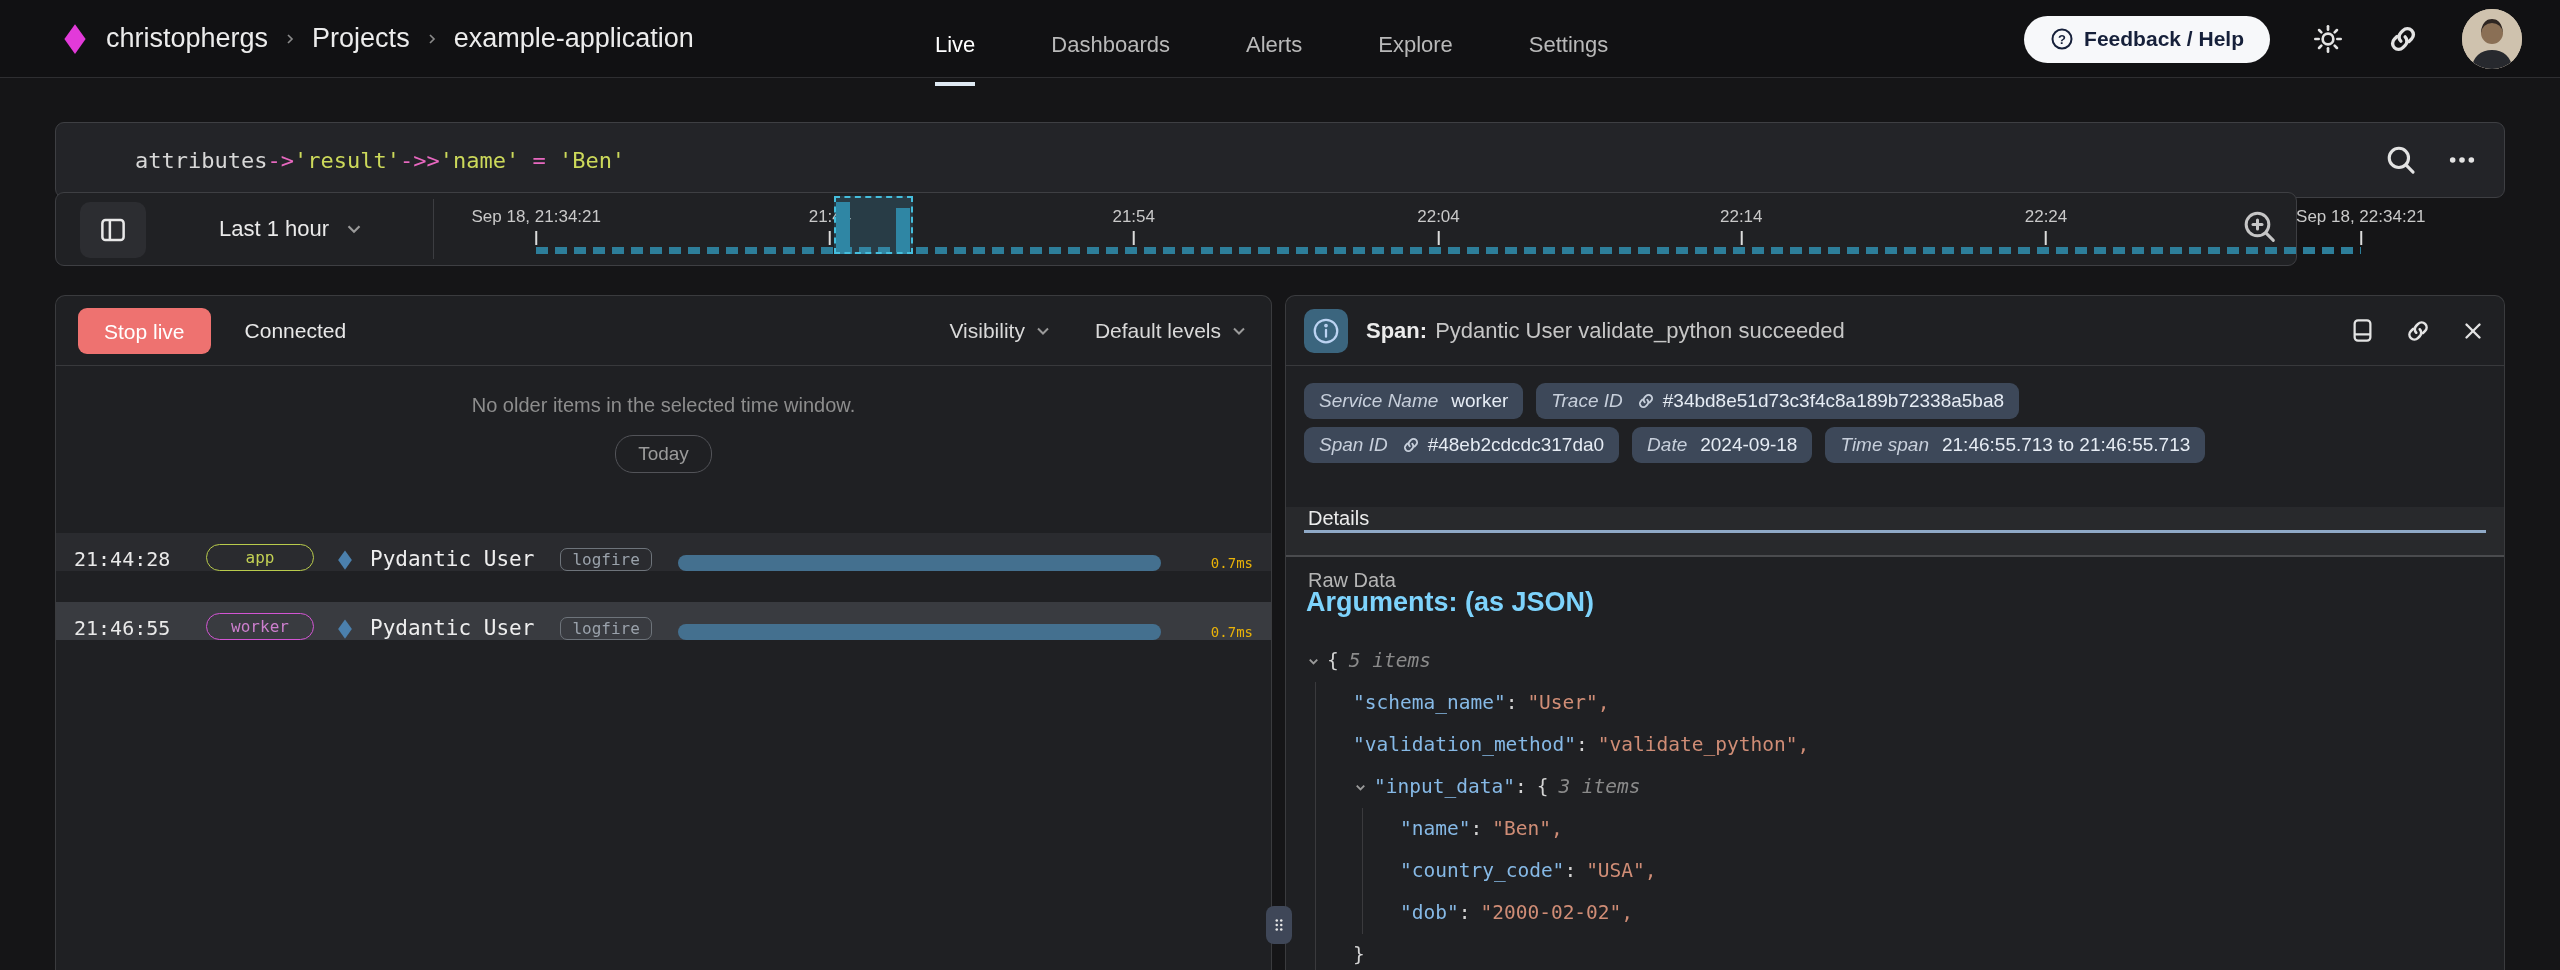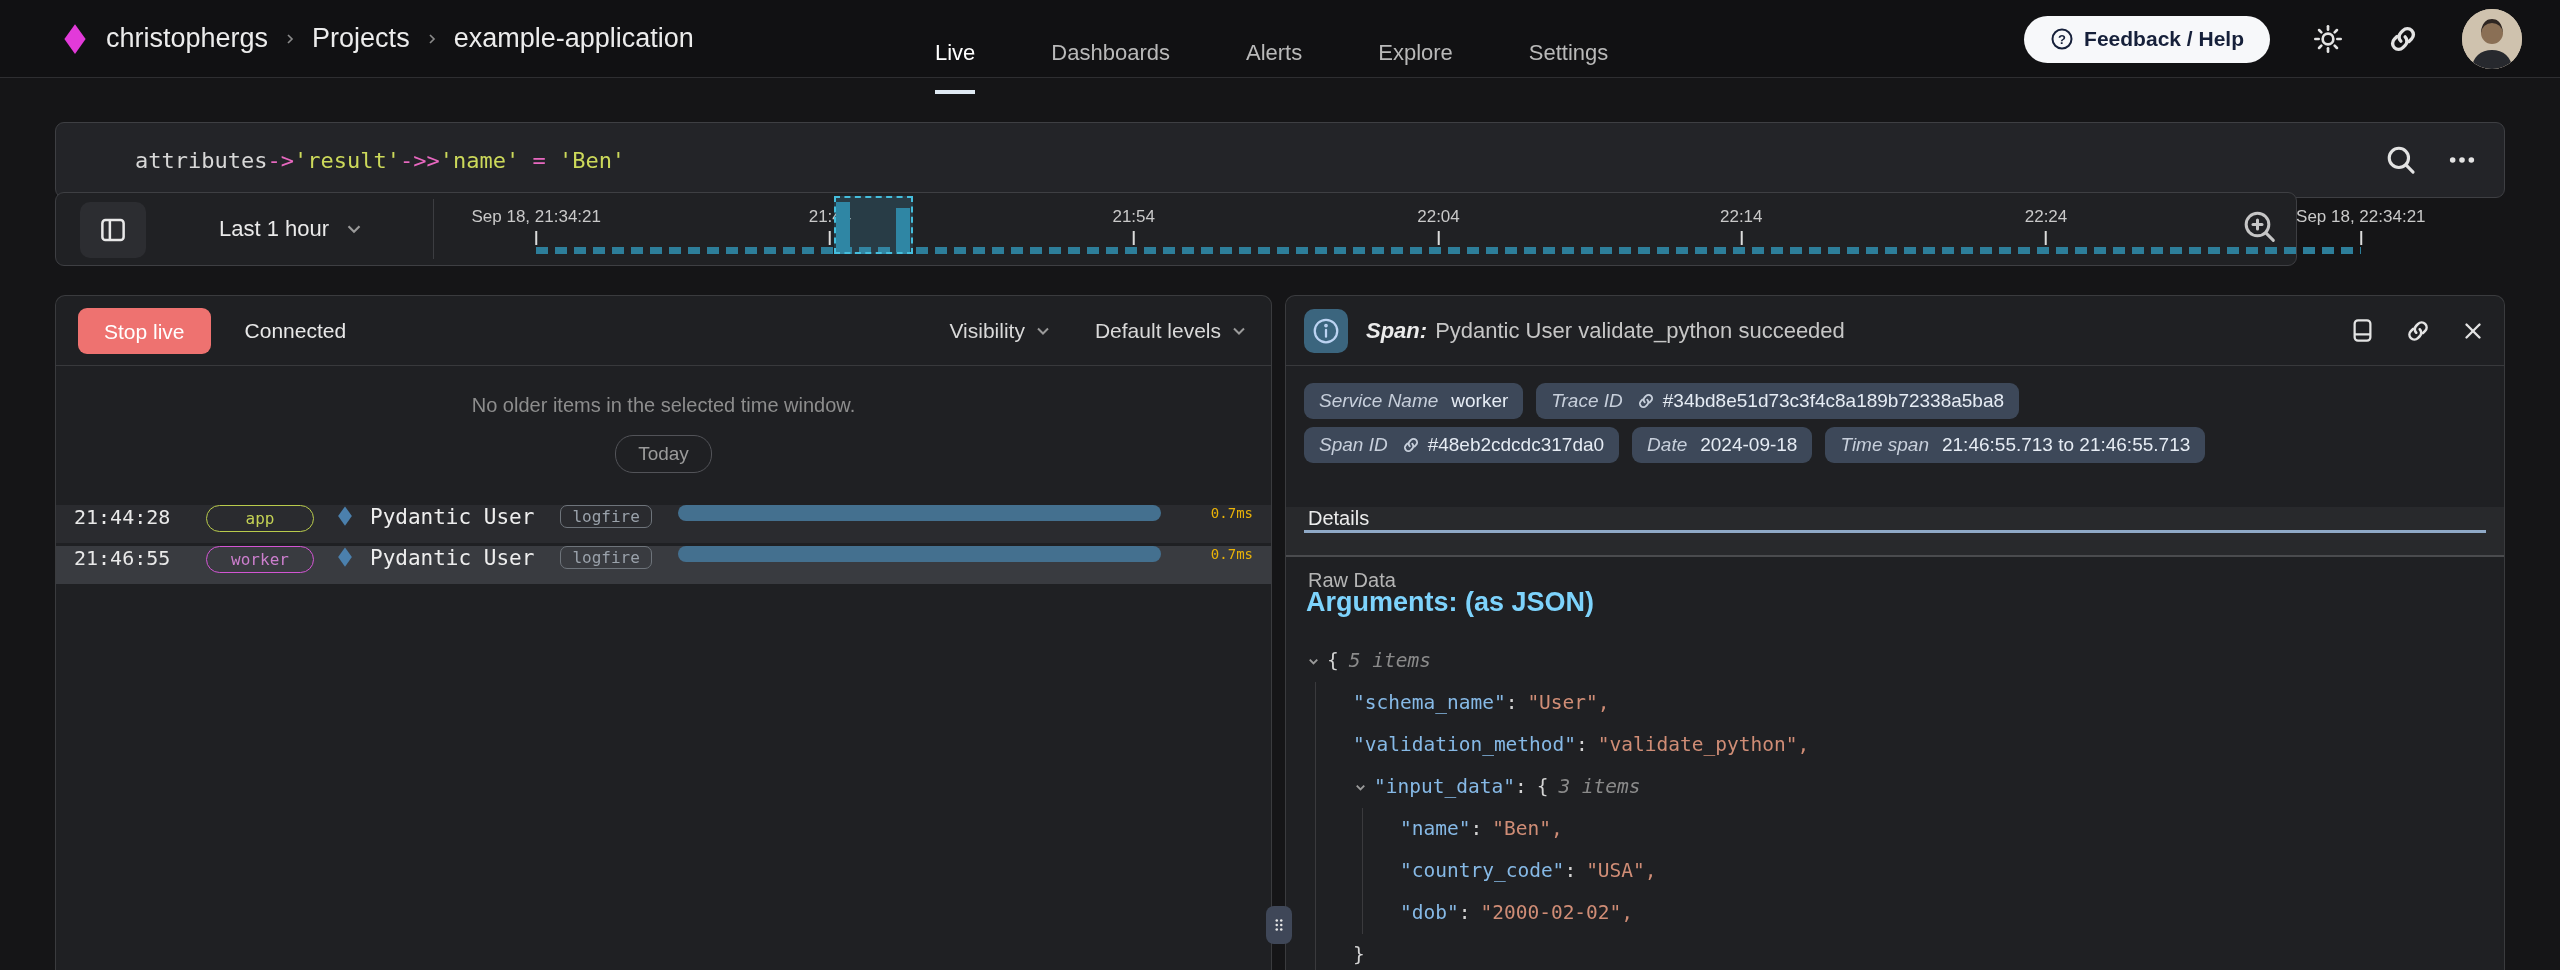--- a/index.html
+++ b/index.html
@@ -7,21 +7,21 @@
     font-family:"Liberation Sans", sans-serif; color:#e6e6e6; }
   svg { display:block; }
   .mono { font-family:"DejaVu Sans Mono", monospace; }
 
   
   .topbar { position:absolute; left:0; top:0; width:2560px; height:78px;
     background:#111113; border-bottom:1px solid #2e2e31; display:flex; align-items:center; padding:0 40px; }
   .logo { width:26px; height:34px; margin-left:22px; }
   .breadcrumb { display:flex; align-items:center; gap:14px; margin-left:18px; font-size:27px; color:#ececec; }
   .crumb-sep { color:#8a8a8a; }
-  .topbar-nav { position:absolute; left:935px; top:12px; height:82px; display:flex; gap:76px; }
+  .topbar-nav { position:absolute; left:935px; top:4px; height:82px; display:flex; gap:76px; }
   .nav-tab { display:flex; align-items:center; height:100%; font-size:22px; color:#b9b9b9;
     border-bottom:4px solid transparent; padding-top:4px; cursor:pointer; }
   .nav-tab.active { color:#ffffff; border-bottom-color:#dfe9f3; }
   .topbar-right { position:absolute; right:38px; top:0; height:78px; display:flex; align-items:center; gap:42px; }
   .feedback-btn { background:#f7f8fa; color:#16203a; border:none; border-radius:24px; height:47px;
     padding:0 26px; display:flex; align-items:center; gap:10px; font-size:21px; font-weight:bold; cursor:pointer; }
   .icon-btn { color:#e3e3e3; background:none; border:none; cursor:pointer; }
   .avatar { width:60px; height:60px; border-radius:50%; overflow:hidden; background:#cfc2ae; }
 
   
@@ -63,38 +63,38 @@
     padding:12px 26px; font-size:21px; cursor:pointer; }
   .connected { margin-left:34px; font-size:21px; color:#e8e8e8; }
   .live-header-right { margin-left:auto; display:flex; gap:42px; }
   .dropdown { display:flex; align-items:center; gap:8px; font-size:21px; color:#d9d9d9; cursor:pointer; }
   .dd-chev { color:#9a9a9a; }
   .live-body { padding-top:28px; }
   .empty-msg { text-align:center; font-size:20px; color:#8d8d8d; }
   .today-btn { display:block; margin:18px auto 0; background:none; border:1px solid #525358; border-radius:18px;
     color:#9b9b9b; font-size:19px; padding:7px 22px; cursor:pointer; }
   .rows { margin-top:32px; display:flex; flex-direction:column; gap:3px; }
-  .row { height:38px; background:#2a2b2f; display:flex; align-items:flex-start; padding:0 18px; cursor:pointer; }
+  .row { height:38px; background:#2a2b2f; display:flex; align-items:flex-end; padding:0 18px; cursor:pointer;margin-top:28px; }
   .row.selected { background:#393b40; }
   .row-time { font-size:20px; color:#e9e9e9; width:116px; }
   .svc-tag { min-width:108px; text-align:center; border-radius:15px; padding:3px 16px; font-size:16px; margin-left:16px; }
   .svc-tag.app { border:1.6px solid #b9cb4c; color:#c3d154; }
   .svc-tag.worker { border:1.6px solid #d355d4; color:#cd7fce; }
   .row-diamond { margin-left:22px; }
   .row-name { margin-left:16px; font-size:21px; color:#eeeeee; }
   .scope-tag { margin-left:26px; border:1px solid #6e747b; border-radius:7px; color:#9aa2ab; font-size:16px; padding:1px 11px; }
   .dur-bar { flex:1; height:16px; border-radius:8px; background:#44708f; margin:0 26px; }
   .row-dur { width:66px; text-align:right; font-size:14px; color:#eab308; }
 
   
   .span-header { height:70px; display:flex; align-items:center; padding:0 18px; border-bottom:1px solid #38393c; }
   .info-badge { width:44px; height:44px; border-radius:10px; background:#3b657e; color:#bcd3f2;
     display:flex; align-items:center; justify-content:center; flex:none; }
   .span-title { margin-left:18px; font-size:22px; color:#c6c6c6; white-space:nowrap; overflow:hidden; }
-  .span-title b { color:#ebebeb; margin-right:8px;font-style:italic; }
+  .span-title b { color:#ebebeb; margin-right:8px; }
   .span-actions { margin-left:auto; display:flex; align-items:center; gap:28px; color:#d2d2d2; }
   .chips { padding:17px 18px 0; display:flex; flex-direction:column; gap:8px; }
   .chip-row { display:flex; gap:13px; }
   .chip { background:#3d4859; border-radius:9px; height:36px; display:flex; align-items:center;
     padding:0 15px; font-size:19px; cursor:pointer; }
   .chip-label { font-style:italic; color:#c7cfdb; margin-right:13px; white-space:nowrap; }
   .chip-link { color:#c7cfdb; margin-right:7px; }
   .chip-value { color:#e6ecf4; white-space:nowrap; }
   .detail-tabs { margin-top:44px; background:#28292c; border-bottom:2px solid #4a4b4e; padding:0 18px;
     display:flex; gap:38px; height:50px;flex-direction:column; }

